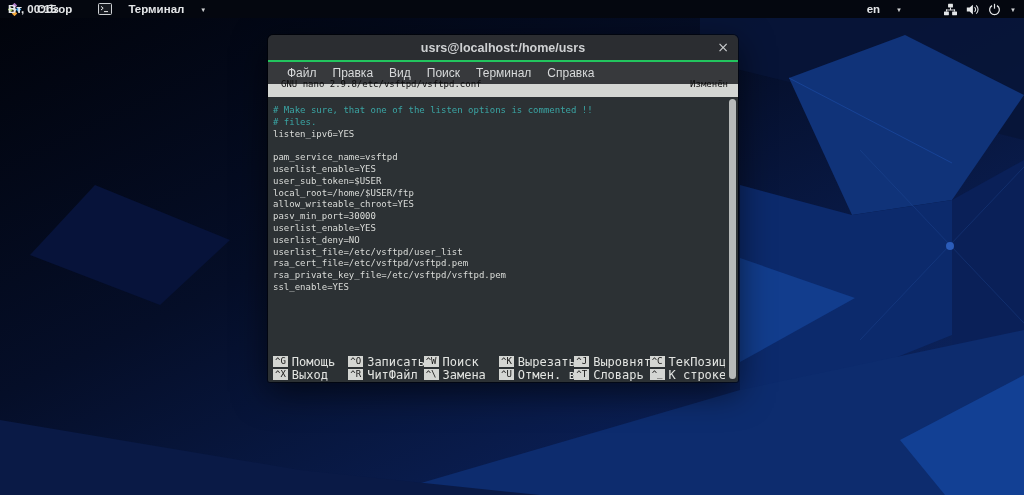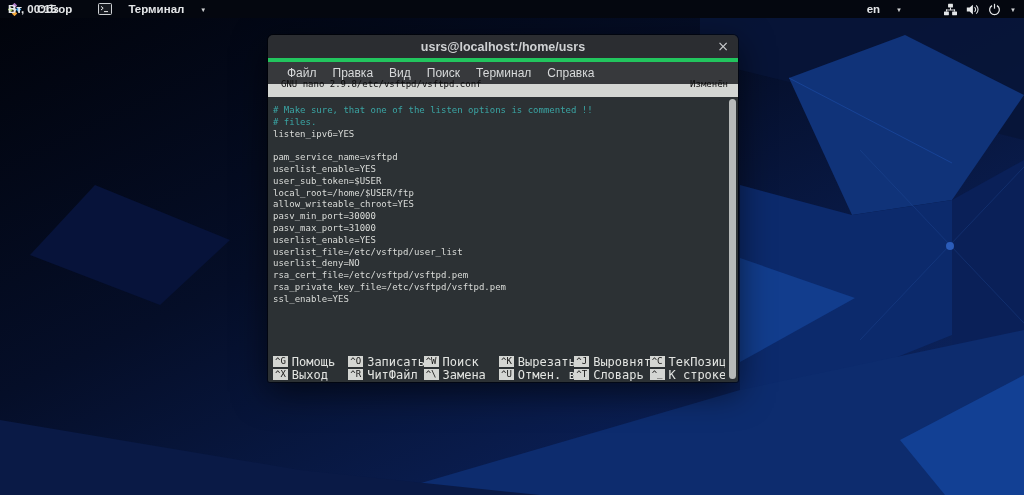--- a/index.html
+++ b/index.html
@@ -24,21 +24,21 @@
   .caret{font-size:6px;line-height:1;opacity:.9;transform:translateY(1px)}
   .sysicons{display:flex;align-items:center;gap:9px;padding:0 8px}
   .kb{margin-right:26px}
 
   
   #window{position:absolute;left:268px;top:35px;width:470px;height:347px;
     border-radius:5px 5px 2px 2px;overflow:hidden;z-index:20;
     box-shadow:0 10px 34px rgba(0,0,0,.6),0 0 0 1px rgba(0,0,0,.45)}
   .titlebar{height:27px;background:var(--titlebar-bg);position:relative;
     display:flex;align-items:center;justify-content:center;
-    border-bottom:4px solid #22c55e}
+    border-bottom:2px solid #22c55e}
   .titlebar .title{font-size:12.5px;font-weight:700;color:#cfd1d3}
   .close{position:absolute;right:9px;top:50%;transform:translateY(-54%);
     color:#c9cbcd;font-size:14px;font-weight:400;line-height:1;cursor:pointer;
     font-family:"DejaVu Sans",sans-serif}
   .menubar{height:22px;background:var(--menubar-bg);display:flex;align-items:center;
     padding-left:11px}
   .menu-item{color:#d8dadb;font-size:12px;padding:2px 8px;cursor:pointer;border-radius:3px}
   .term{position:relative;height:298px;background:var(--terminal-bg);
     font-family:"DejaVu Sans Mono","Liberation Mono",monospace}
   .nano-header{height:13px;background:var(--nano-bar-bg);color:#0d0d0d;
@@ -177,24 +177,23 @@
           <div class="tline comment"># Make sure, that one of the listen options is commented !!</div>
           <div class="tline comment"># files.</div>
           <div class="tline">listen_ipv6=YES</div>
           <div class="tline"></div>
           <div class="tline">pam_service_name=vsftpd</div>
           <div class="tline">userlist_enable=YES</div>
           <div class="tline">user_sub_token=$USER</div>
           <div class="tline">local_root=/home/$USER/ftp</div>
           <div class="tline">allow_writeable_chroot=YES</div>
           <div class="tline">pasv_min_port=30000</div>
-          <div class="tline">pasv_max_port=31000</div>
           <div class="tline">userlist_enable=YES</div>
+          <div class="tline">userlist_deny=NO</div>
           <div class="tline">userlist_file=/etc/vsftpd/user_list</div>
-          <div class="tline">userlist_deny=NO</div>
           <div class="tline">rsa_cert_file=/etc/vsftpd/vsftpd.pem</div>
           <div class="tline">rsa_private_key_file=/etc/vsftpd/vsftpd.pem</div>
           <div class="tline">ssl_enable=YES</div>
         </div>
       <div class="nano-shortcuts">
           <div class="sc">
             <span class="key">^G</span>
             <span class="sclabel">Помощь</span>
           </div>
           <div class="sc">

